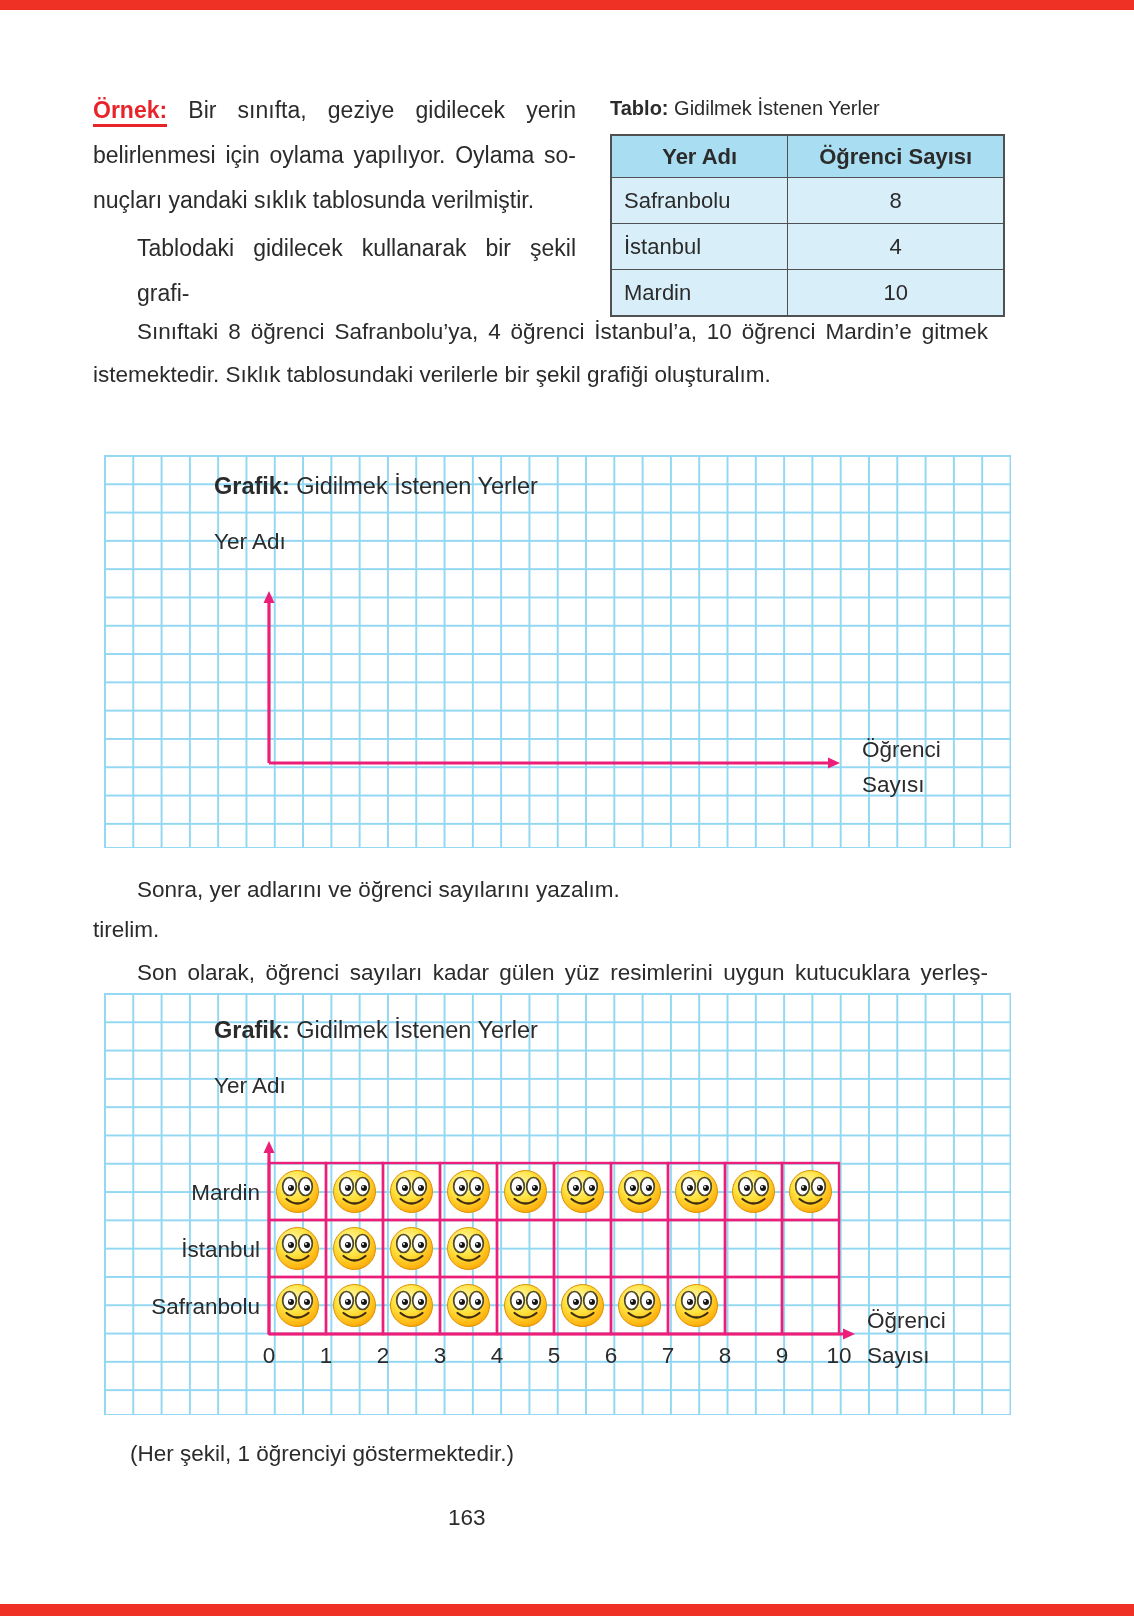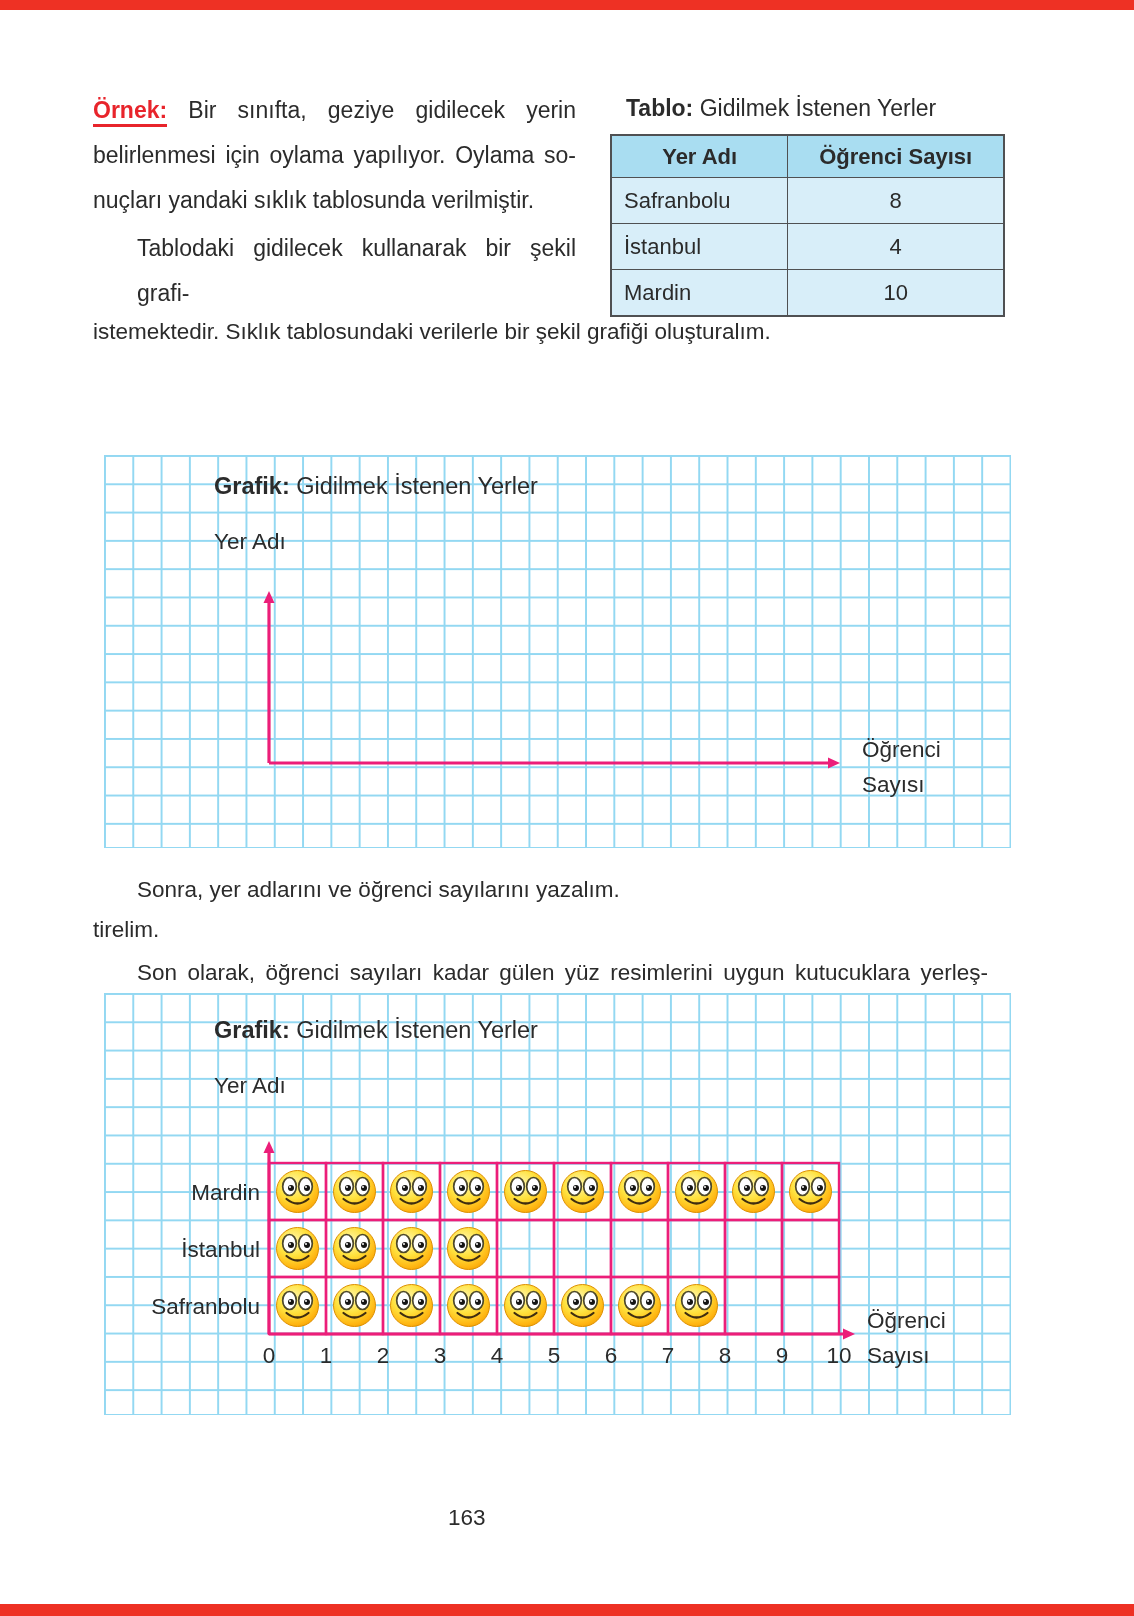--- a/index.html
+++ b/index.html
@@ -13,21 +13,21 @@
   .jlast{text-align:justify;text-align-last:justify;}
   .indent{padding-left:44px;}
   .b{font-weight:bold;}
 
   .leftcol{position:absolute;left:93px;width:483px;font-size:23px;line-height:45px;}
   .leftcol.p1{top:88px;}
   .leftcol.p2{top:226px;}
   .ornek{color:#e8242b;font-weight:bold;border-bottom:3px solid #e8242b;padding-bottom:1px;}
 
   .tablewrap{position:absolute;left:610px;top:92px;width:395px;}
-  .tabletitle{font-size:23px;line-height:32px;margin-bottom:10px;margin-left:16px;}
+  .tabletitle{font-size:20px;line-height:32px;margin-bottom:10px;}
   table.freq{border-collapse:collapse;width:395px;border:2.5px solid #4f5052;}
   table.freq td{border:1.4px solid #4f5052;font-size:22px;}
   td.hdr{background:#a9ddf1;font-weight:bold;text-align:center;height:39px;}
   td.cat{background:#d8eef9;text-align:left;padding-left:12px;height:43px;}
   td.val{background:#d8eef9;text-align:center;height:43px;}
 
   .para{position:absolute;left:93px;width:895px;font-size:22.5px;line-height:43px;}
   .p3{top:310px;}
   .p4{top:395px;}
   .p5{top:868px;}
@@ -97,20 +97,21 @@
         </tr>
         <tr>
           <td class="cat">Mardin</td>
           <td class="val">10</td>
         </tr>
       </tbody>
     </table>
   </div>
 
   <div class="para p3">
+    <div class="tline jlast indent">Sınıftaki 8 öğrenci Safranbolu’ya, 4 öğrenci İstanbul’a, 10 öğrenci Mardin’e gitmek</div>
     <div class="tline">istemektedir. Sıklık tablosundaki verilerle bir şekil grafiği oluşturalım.</div>
   </div>
 
   <div class="panel panel1">
     <div class="paneltitle" style="top:18px"><span class="b">Grafik:</span> <span>Gidilmek İstenen Yerler</span></div>
     <div class="yeradi" style="top:74px">Yer Adı</div>
     <svg class="overlay" id="chart1" width="906" height="392">
         <line x1="165" y1="308" x2="165" y2="146" stroke="#ec1e79" stroke-width="3.2"></line>
         <polygon points="165,136 159.5,148 170.5,148" fill="#ec1e79"></polygon>
         <line x1="165" y1="308" x2="726" y2="308" stroke="#ec1e79" stroke-width="3.2"></line>
@@ -396,16 +397,17 @@
         </g>
         <line x1="165" y1="341" x2="165" y2="158" stroke="#ec1e79" stroke-width="3.2"></line>
         <polygon points="165,148 159.5,160 170.5,160" fill="#ec1e79"></polygon>
         <line x1="165" y1="341" x2="741" y2="341" stroke="#ec1e79" stroke-width="3.2"></line>
         <polygon points="751,341 739,335.5 739,346.5" fill="#ec1e79"></polygon>
         <text x="763" y="335" class="axtext">Öğrenci</text>
         <text x="763" y="370" class="axtext">Sayısı</text>
       </svg>
   </div>
 
+  <div class="caption">(Her şekil, 1 öğrenciyi göstermektedir.)</div>
   <div class="pagenum">163</div>
 
   <div class="redbar bottom"></div>
 </div>
 
 </body></html>

